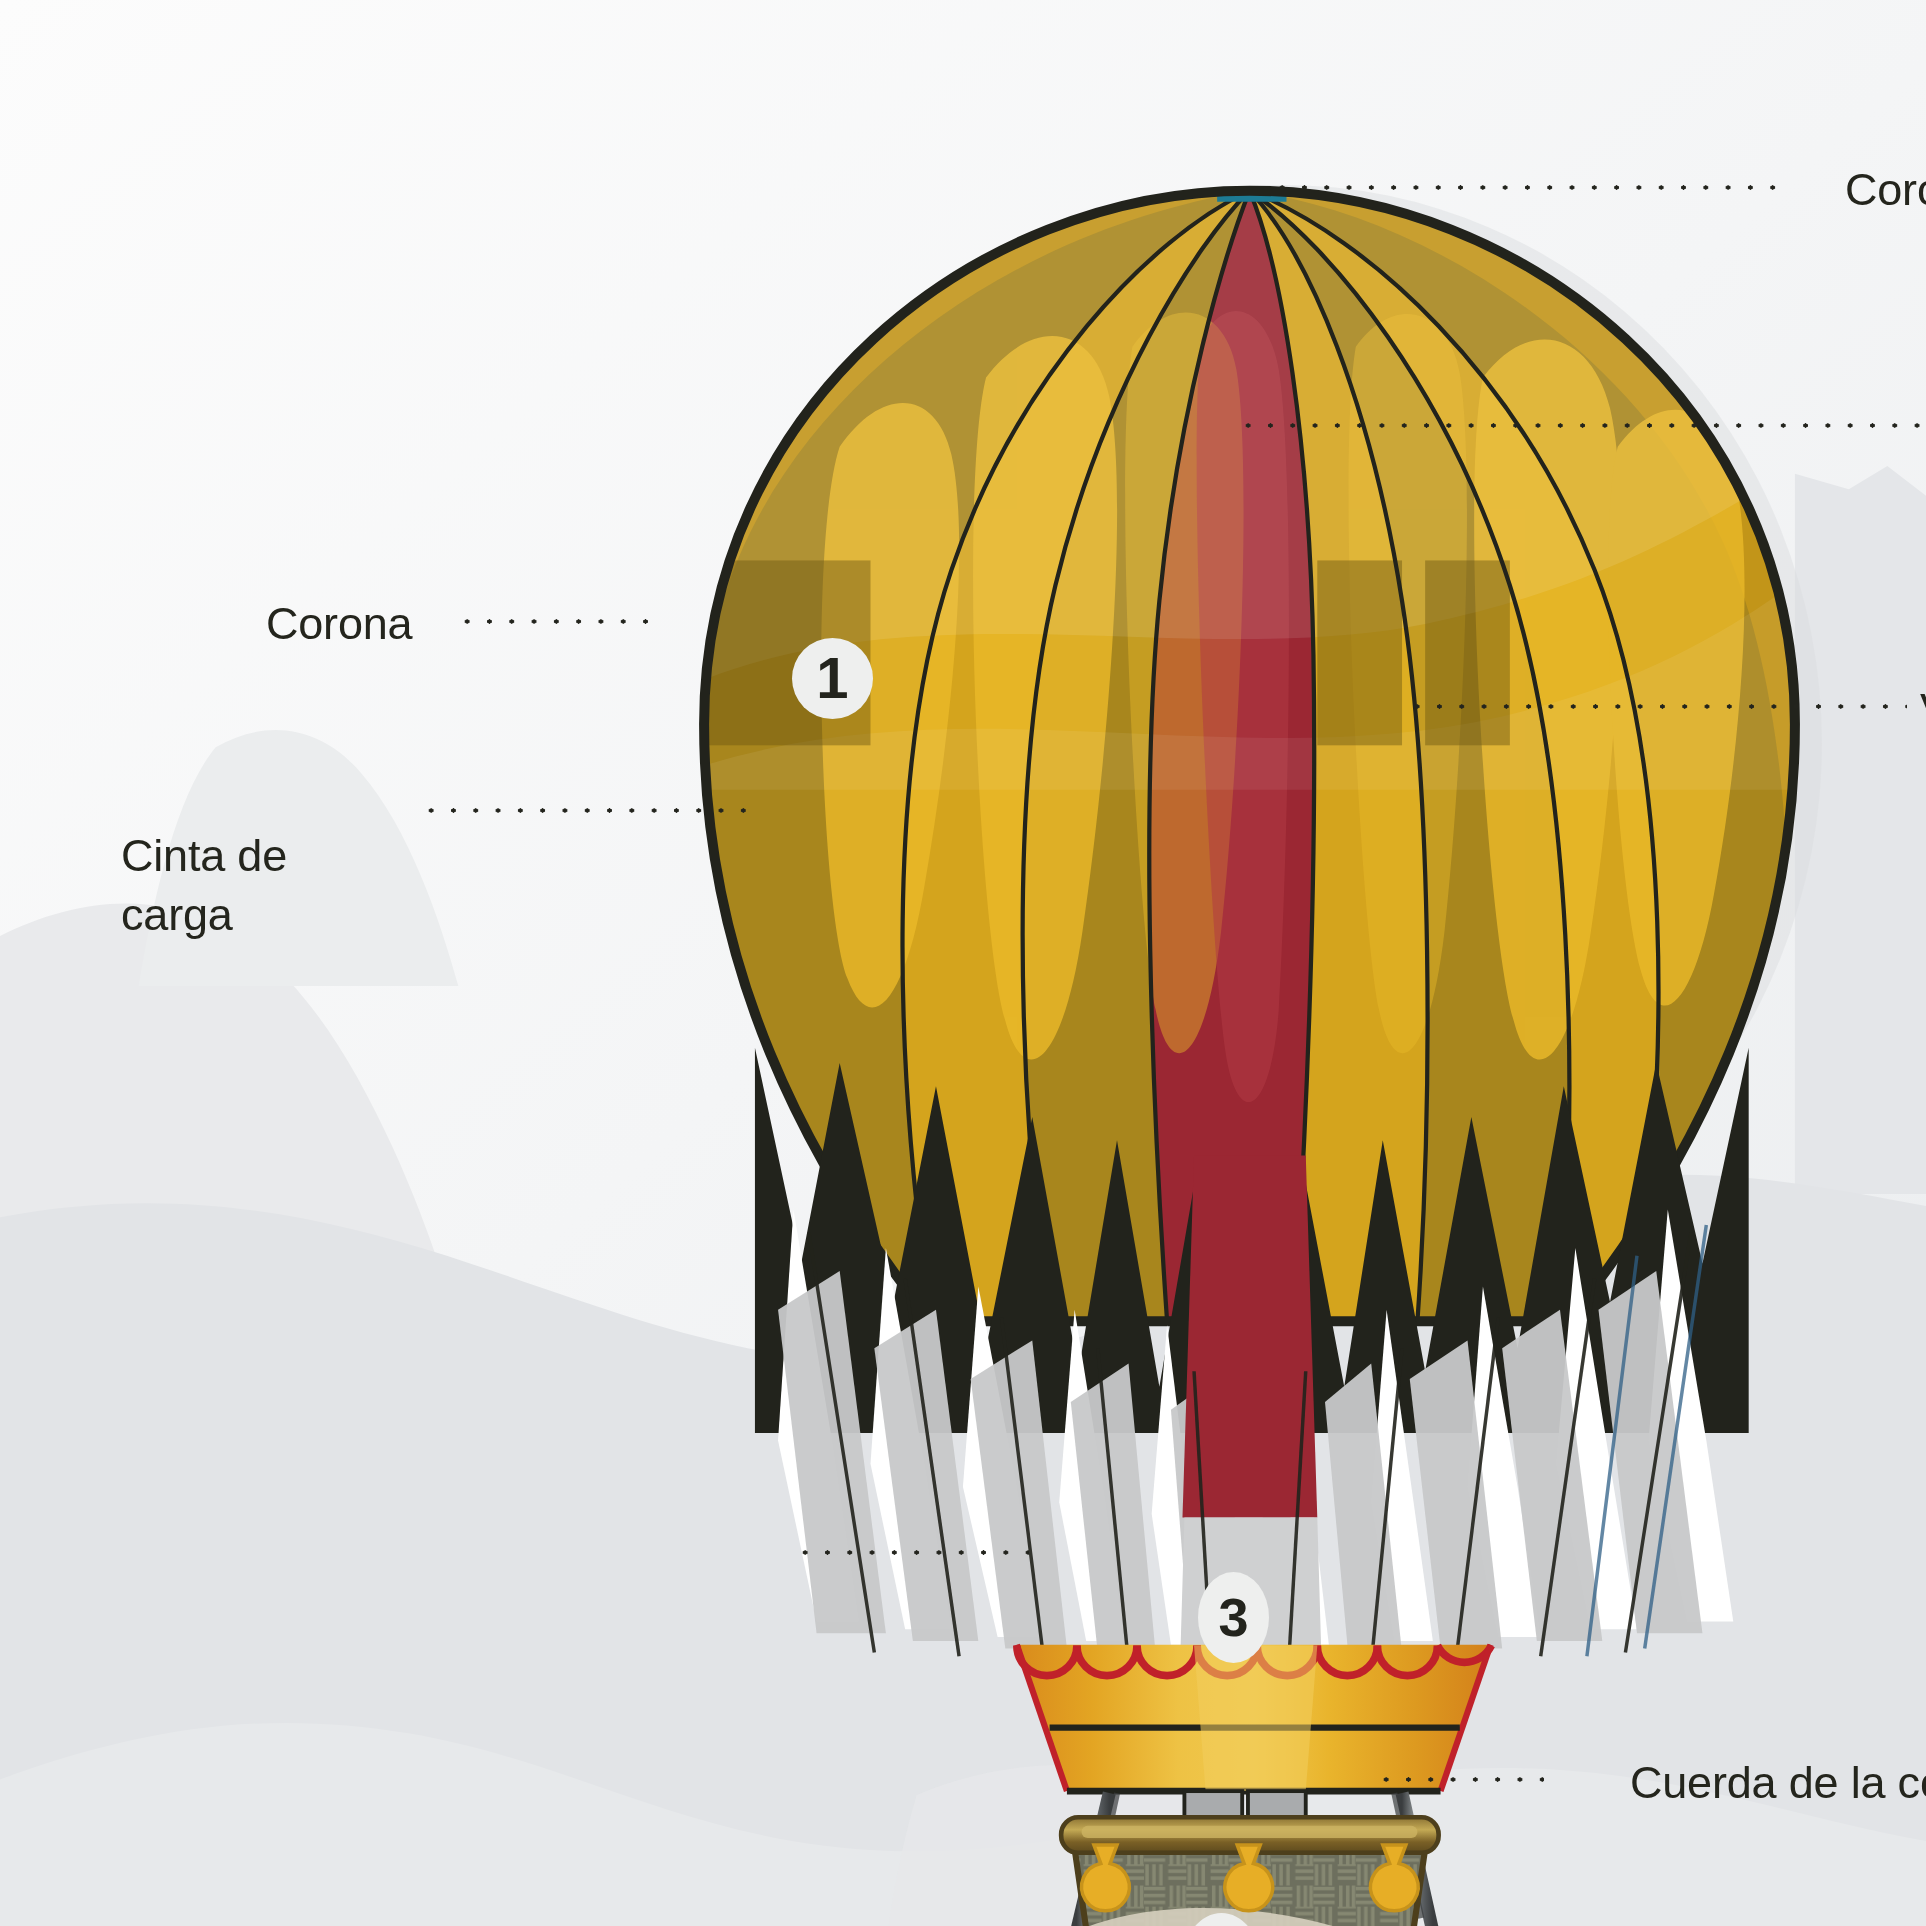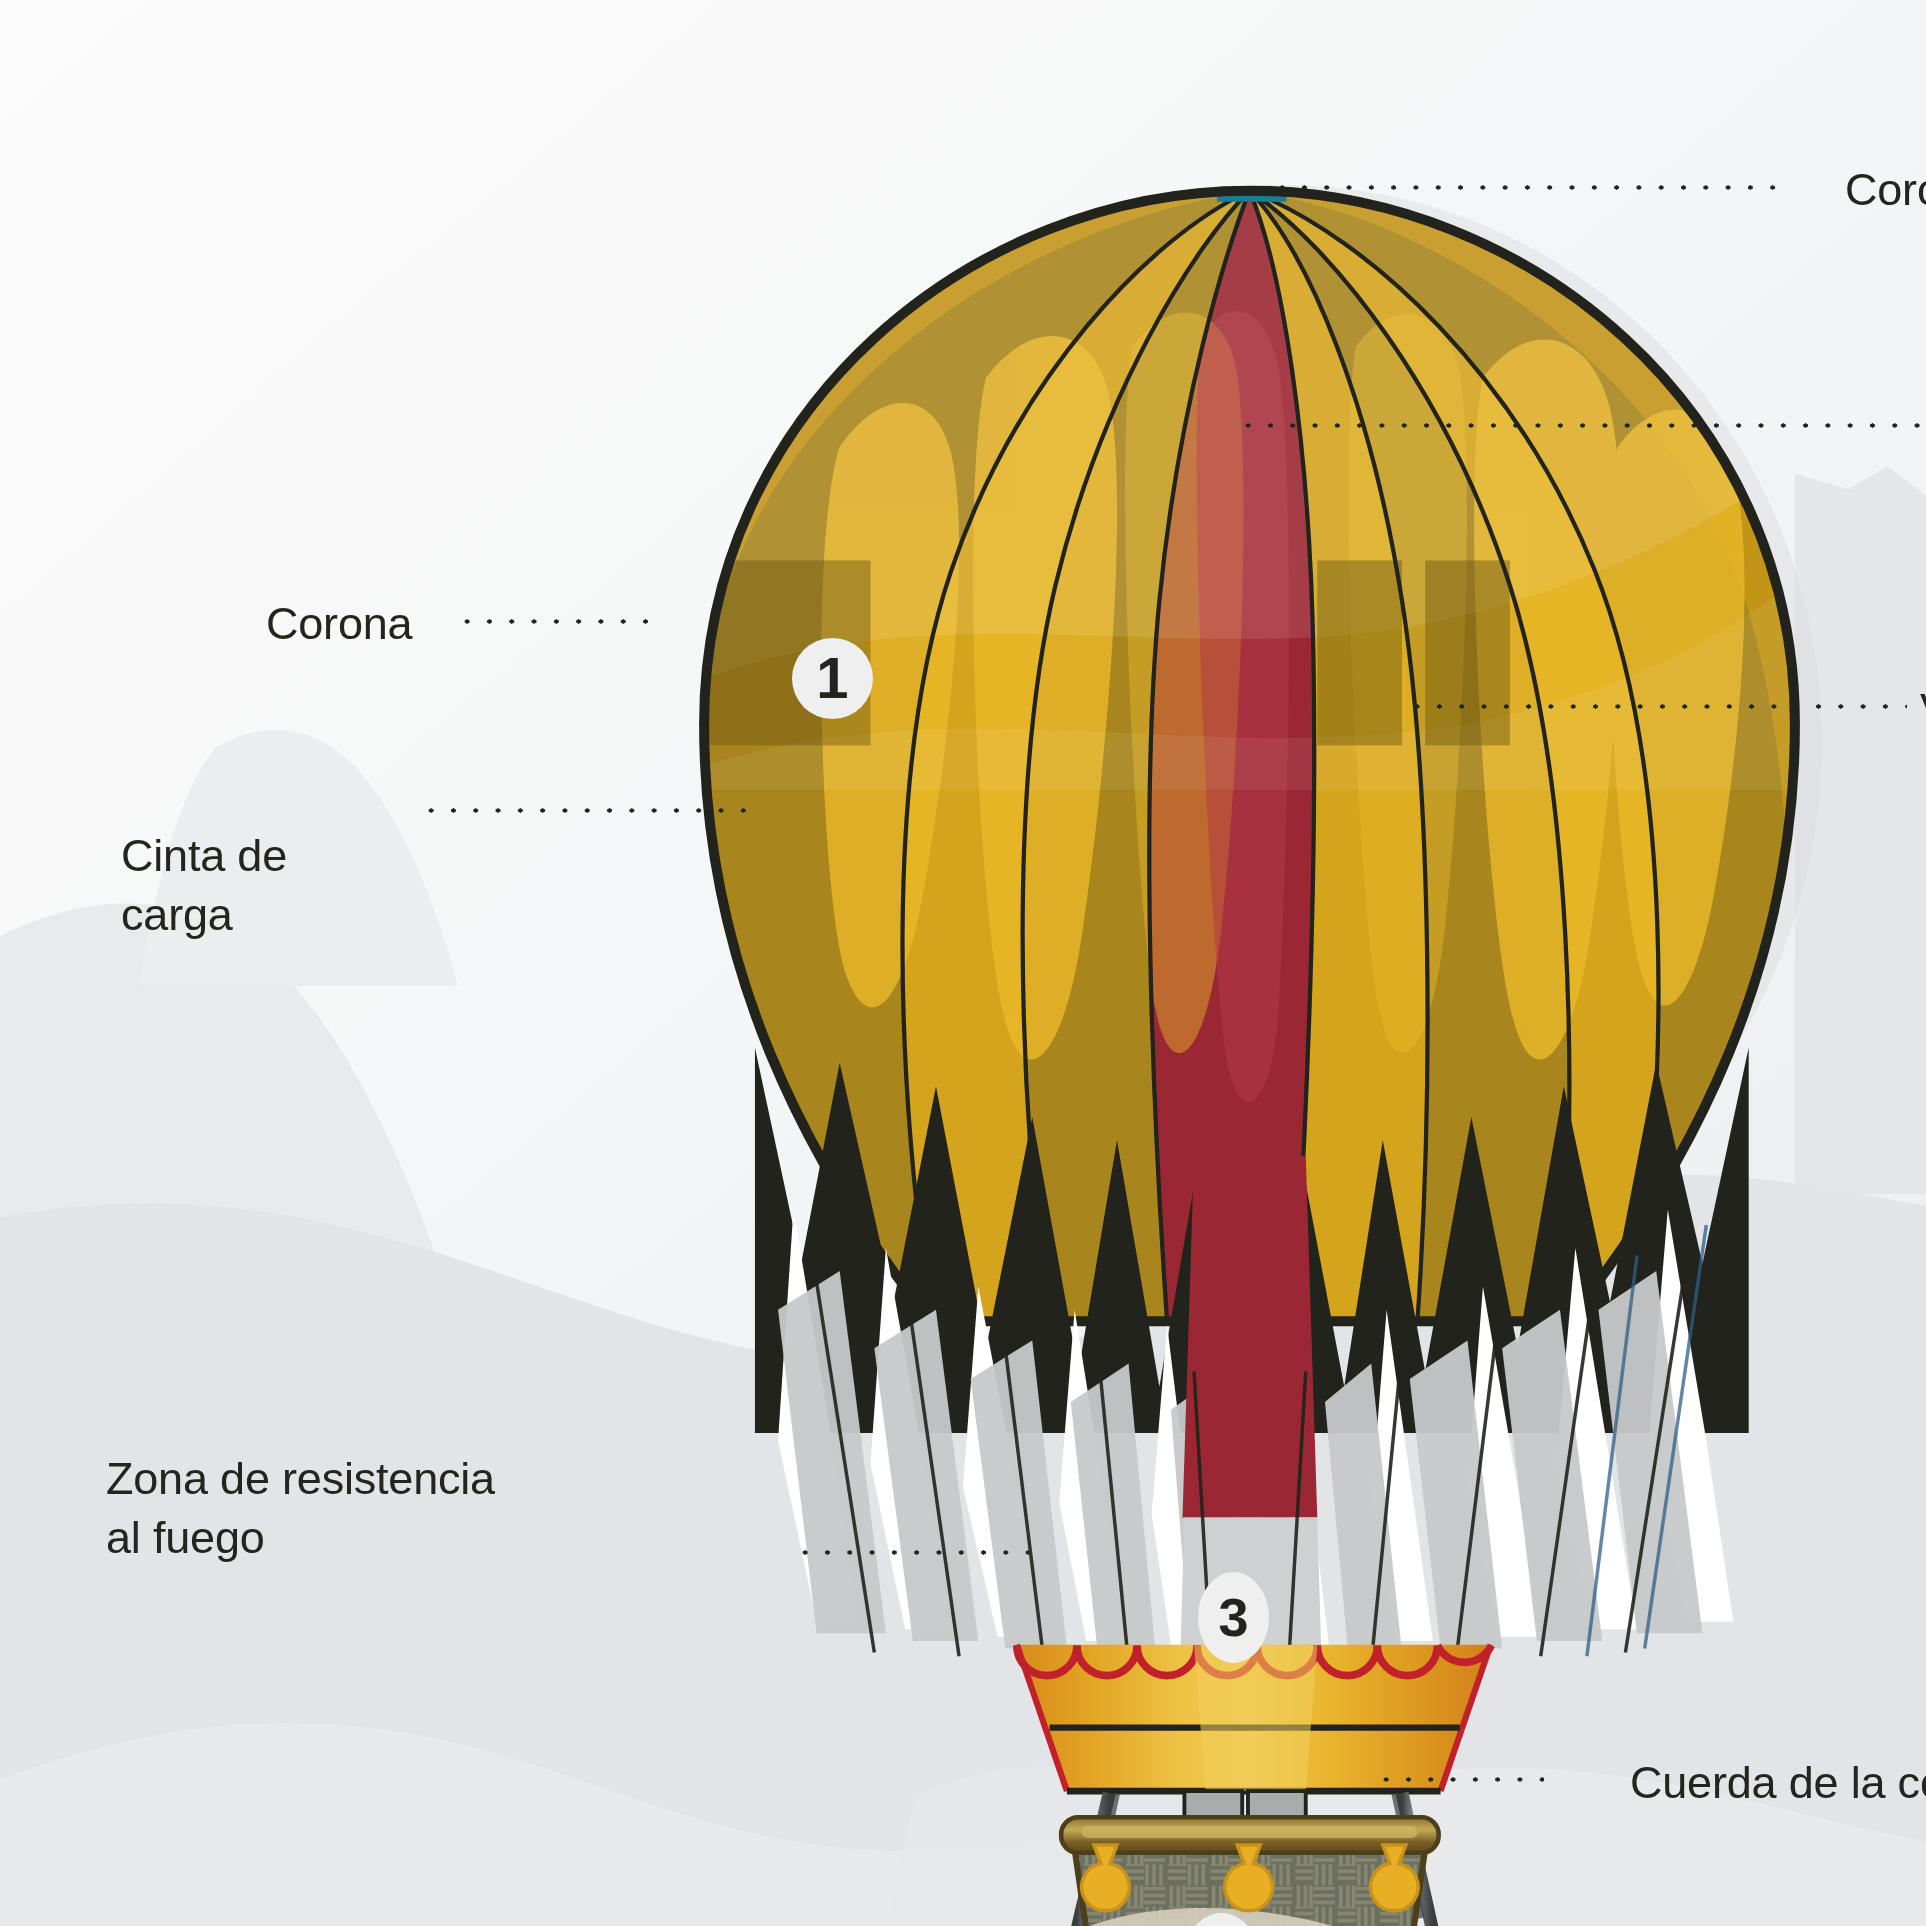--- a/index.html
+++ b/index.html
@@ -354,22 +354,20 @@
 
   <div class="label right" style="left:1920px; top:681px;">Válvula de giro</div>
 
   <div class="label right" style="left:1630px; top:1754px;">Cuerda de la corona</div>
 
   <div class="label left" style="left:266px; top:595px;">Corona</div>
 
   <div class="label left" style="left:121px; top:785px;margin-top:42px;">Cinta de
 carga</div>
 
-  <div class="label left" style="left:106px; top:1450px;">Zona de resistencia
-al fuego</div>
 
   <div class="badge" style="left:792px; top:638px; width:81px; height:81px; font-size:58px;">
     <span>1</span>
   </div>
 
   <div class="badge" style="left:1183px; top:1913px; width:77px; height:96px; border-radius:50%; font-size:58px;">
     
   </div>
 
   <div class="badge" style="left:1198px; top:1572px; width:71px; height:91px; border-radius:50%; font-size:54px;">

